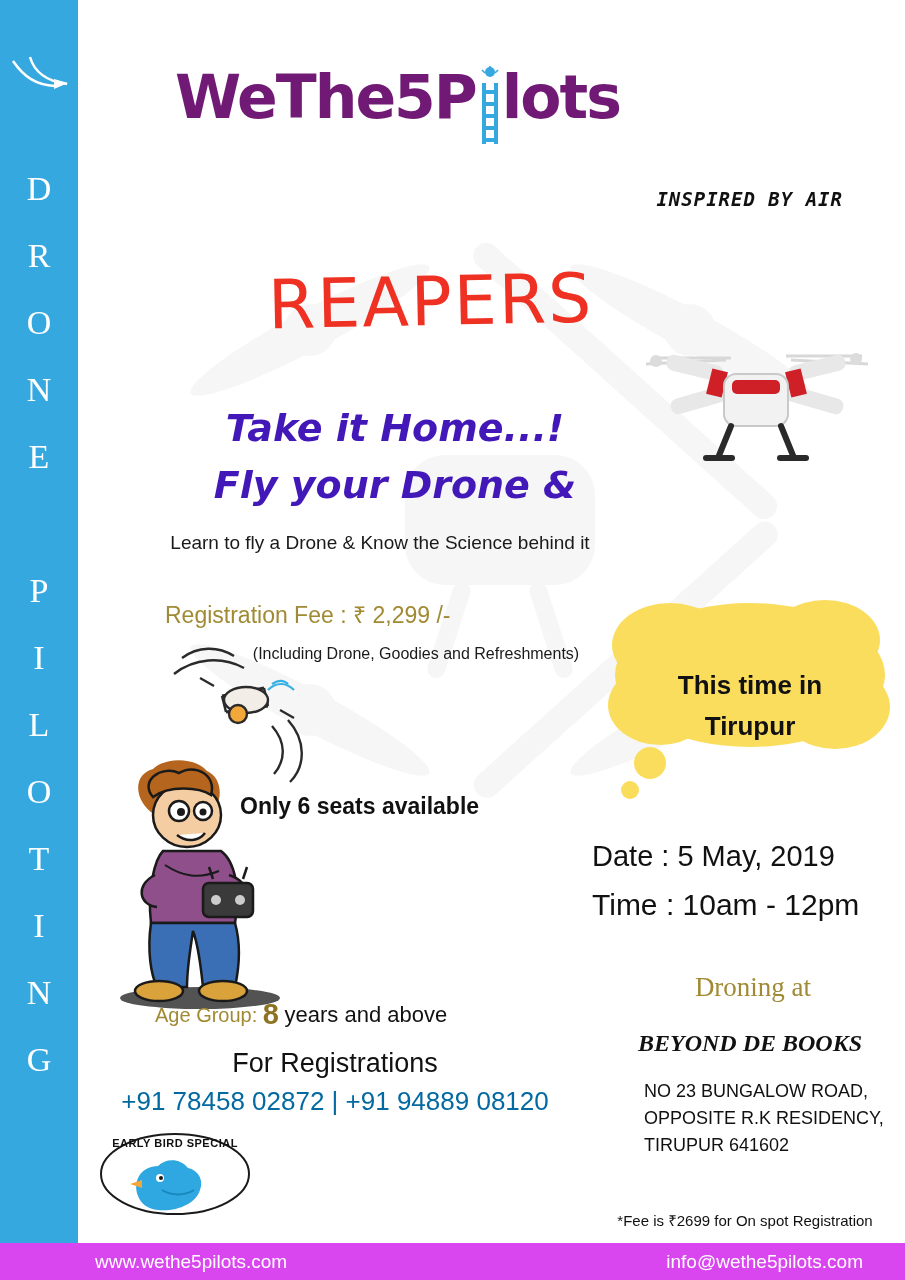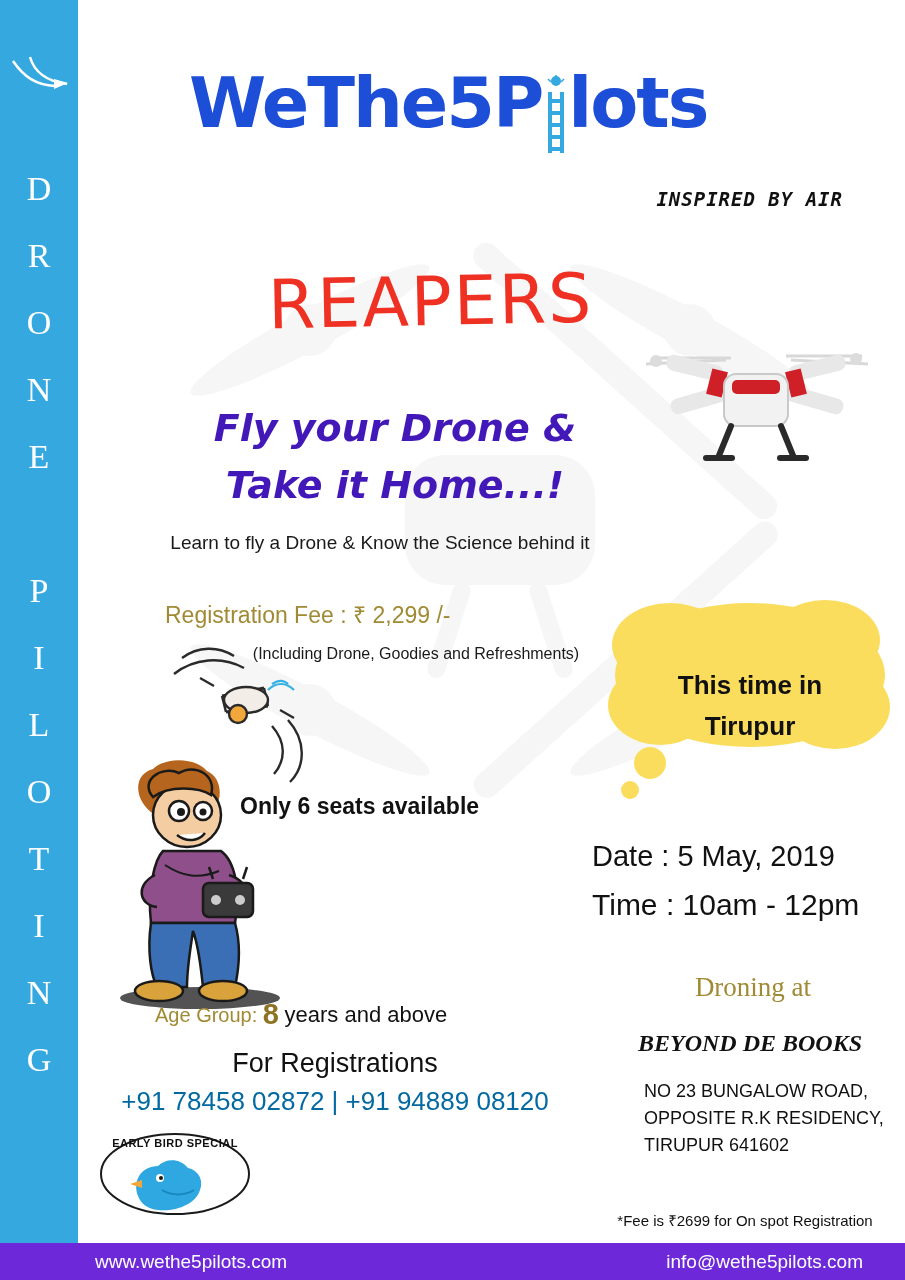--- a/index.html
+++ b/index.html
@@ -56,21 +56,21 @@
   }
   .vert-letters div { height: 67px; }
 
   
   .bottom-bar {
     position: absolute;
     left: 0;
     bottom: 0;
     width: 905px;
     height: 37px;
-    background: #6d28d9;
+    background: #d946ef;
     color: #ffffff;
     font-size: 19px;
     text-decoration: underline;
   }
   .bottom-bar .site {
     position: absolute;
     left: 95px;
     top: 8px;
   }
   .bottom-bar .mail {
@@ -86,26 +86,26 @@
     top: 180px;
     width: 700px;
     height: 700px;
     opacity: 0.55;
     pointer-events: none;
   }
 
   
   .brand {
     position: absolute;
-    left: 189px;
+    left: 175px;
     top: 62px;
-    font-size: 70px;
+    font-size: 60px;
     font-weight: bold;
     letter-spacing: -2px;
-    color: #1d4ed8;
+    color: #701a75;
     font-family: "DejaVu Sans", sans-serif;
     white-space: nowrap;
   }
   .brand .ladder-i {
     display: inline-block;
     position: relative;
     width: 26px;
   }
   .ladder {
     position: absolute;
@@ -444,22 +444,22 @@
       <path d="M70 128 L96 128" stroke="#2a2a2a" stroke-width="6" stroke-linecap="round"></path>
       <path d="M144 128 L170 128" stroke="#2a2a2a" stroke-width="6" stroke-linecap="round"></path>
       <circle cx="20" cy="31" r="6" fill="#dcdcdc"></circle>
       <circle cx="220" cy="29" r="6" fill="#dcdcdc"></circle>
     </g>
   </svg>
 
   <div class="reapers">REAPERS</div>
 
   <div class="headline">
+    <div>Take it Home...!</div>
     <div>Fly your Drone &amp;</div>
-    <div>Take it Home...!</div>
   </div>
 
   <div class="sub-line">Learn to fly a Drone &amp; Know the Science behind it</div>
 
   <div class="fee-row">
     <span>Registration Fee :</span>
     <span>₹</span>
     <span class="amount">2,299 /-</span>
   </div>
   <div class="fee-note">(Including Drone, Goodies and Refreshments)</div>

